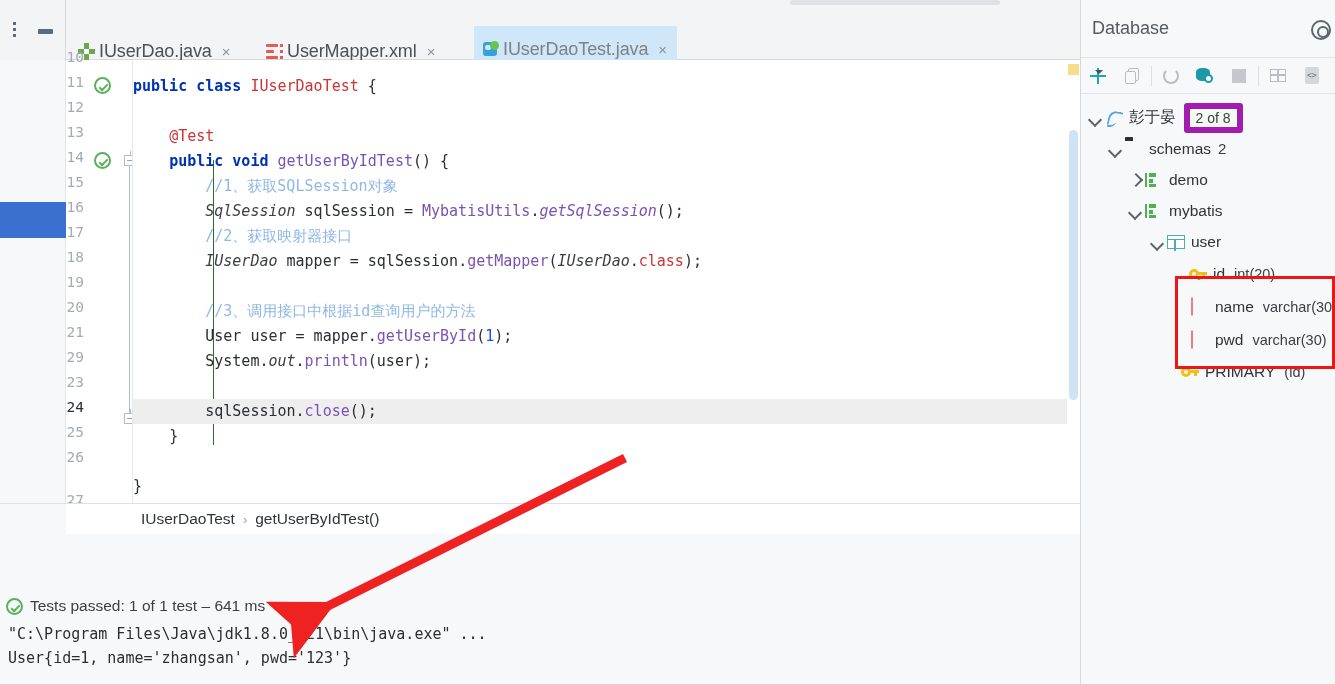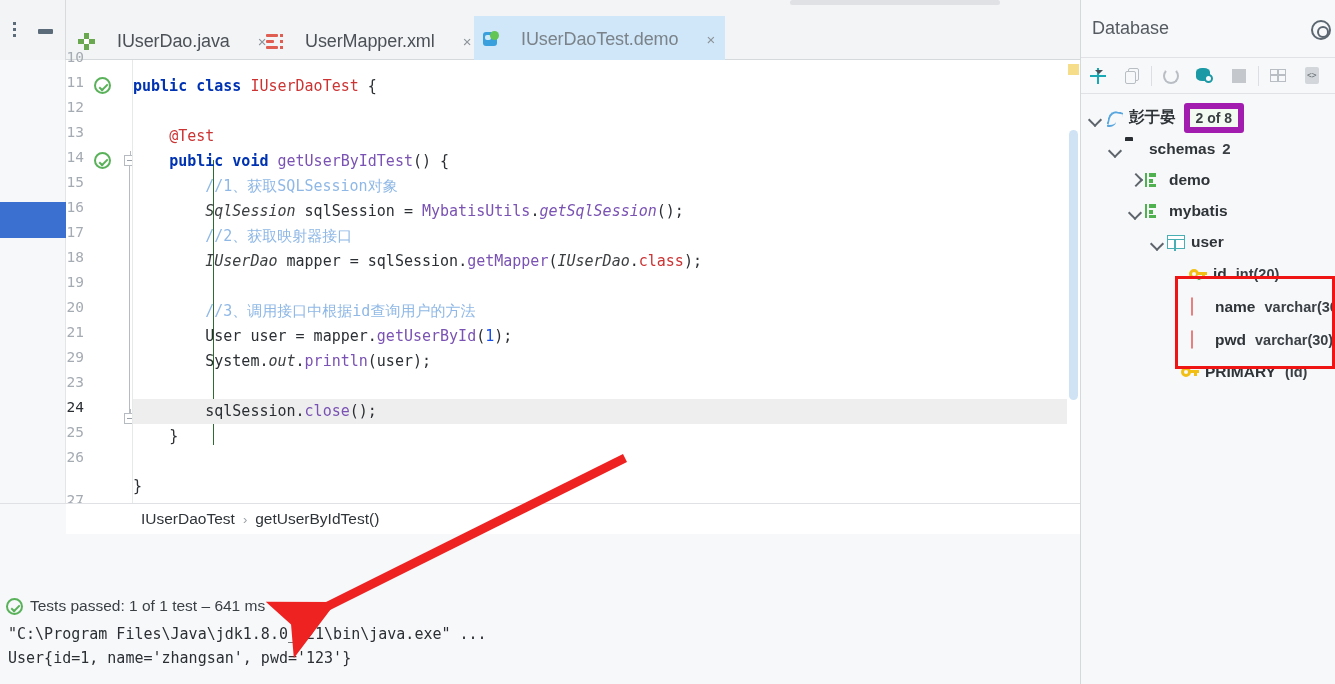--- a/index.html
+++ b/index.html
@@ -25,22 +25,22 @@
   }
   #tab-left-controls {
     position: absolute; left: 0; top: 0; width: 66px; height: 60px;
     border-right: 1px solid #d8dadd; background: #f2f4f6;
   }
   .dots-icon { position: absolute; left: 13px; top: 22px; width: 4px; height: 18px; }
   .dots-icon i { display: block; width: 3px; height: 3px; background: #5c6b7a; margin-bottom: 3px; }
   .minus-icon { position: absolute; left: 38px; top: 29px; width: 15px; height: 5px; background: #5c6b7a; border-radius: 1px; }
 
   .tab {
-    position: absolute; top: 16px; height: 50px;
-    display: flex; align-items: center; gap: 22px;
+    position: absolute; top: 26px; height: 50px;
+    display: flex; align-items: center; gap: 4px;
     padding: 0 10px 0 8px;
     font-size: 18px; color: #4c5157;
     white-space: nowrap;
     cursor: default;
     justify-content: space-between;
   }
   .tab.inactive { background: transparent; }
   .tab.active { background: #cfe7f8; color: #7b8289; border-bottom: 3px solid #62c554; }
   .tab .tabname { font-size: 18px; letter-spacing: -0.1px; }
   .tab .tabclose { font-size: 15px; color: #8d9299; margin-left: 6px; line-height: 1; }
@@ -209,21 +209,21 @@
   .dbsearch-ic { position:relative; width:18px; height:16px; }
   .dbsearch-ic .cyl { position:absolute; left:0; top:0; width:14px; height:13px; background:#1b9aa6; border-radius:6px/4px; }
   .dbsearch-ic .mag { position:absolute; left:8px; top:6px; width:9px; height:9px; border:2px solid #1b9aa6; border-radius:50%; background:#f7f8fa; }
   .stop-ic { width:14px; height:14px; background:#c4c8cc; }
   .table-ic2 { position:relative; width:16px; height:13px; border:1.5px solid #b9bec4; }
   .table-ic2::before { content:""; position:absolute; left:0; top:4px; width:100%; height:1.5px; background:#b9bec4; }
   .table-ic2::after  { content:""; position:absolute; left:6px; top:0; width:1.5px; height:100%; background:#b9bec4; }
   .file-ic { position:relative; width:14px; height:17px; background:#d3d7db; border-radius:2px; }
   .file-ic::after { content:"<>"; position:absolute; left:2px; top:4px; font-size:8px; color:#6b7278; font-family:"DejaVu Sans Mono", monospace; }
 
-  #db-tree { position: absolute; left: 0; top: 94px; width: 255px; height: 590px; padding-top: 8px; font-weight: bold; }
+  #db-tree { position: absolute; left: 0; top: 94px; width: 255px; height: 590px; padding-top: 8px; }
   .tree-row {
     position: relative; height: 31px; display: flex; align-items: center;
     font-size: 15.5px; color: #2f3438; white-space: nowrap;
   }
   .twisty {
     width: 16px; height: 16px; position: relative; flex: 0 0 16px; margin-right: 2px;
   }
   .twisty.down::after {
     content:""; position:absolute; left:3px; top:5px; width:8px; height:8px;
     border-right:2px solid #5d646b; border-bottom:2px solid #5d646b; transform: rotate(45deg);
@@ -349,21 +349,21 @@
         <span class="tabname">UserMapper.xml</span>
         <span class="tabclose">×</span>
       </div>
 
       <div class="tab active" style="left:474px;">
         <span class="ico ico-testclass">
           <span class="cube"></span>
             <span class="wh"></span>
             <span class="tip"></span>
         </span>
-        <span class="tabname">IUserDaoTest.demo</span>
+        <span class="tabname">IUserDaoTest.java</span>
         <span class="tabclose">×</span>
       </div>
     </div>
 
     <div id="top-stub"></div>
 
     <div id="code-body">
 
       <div id="left-stripe-area">
         <div id="tool-stripe-marker"></div>

